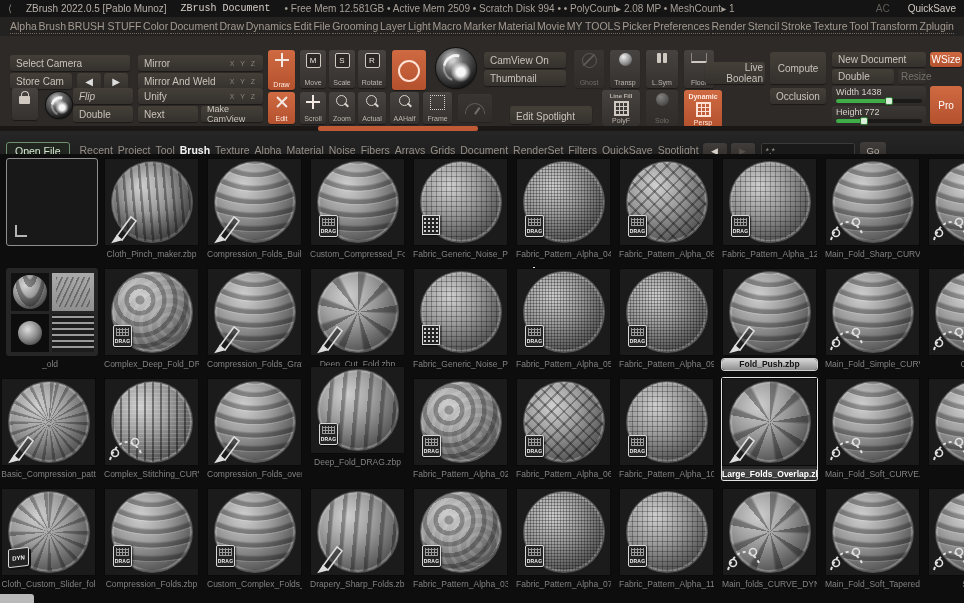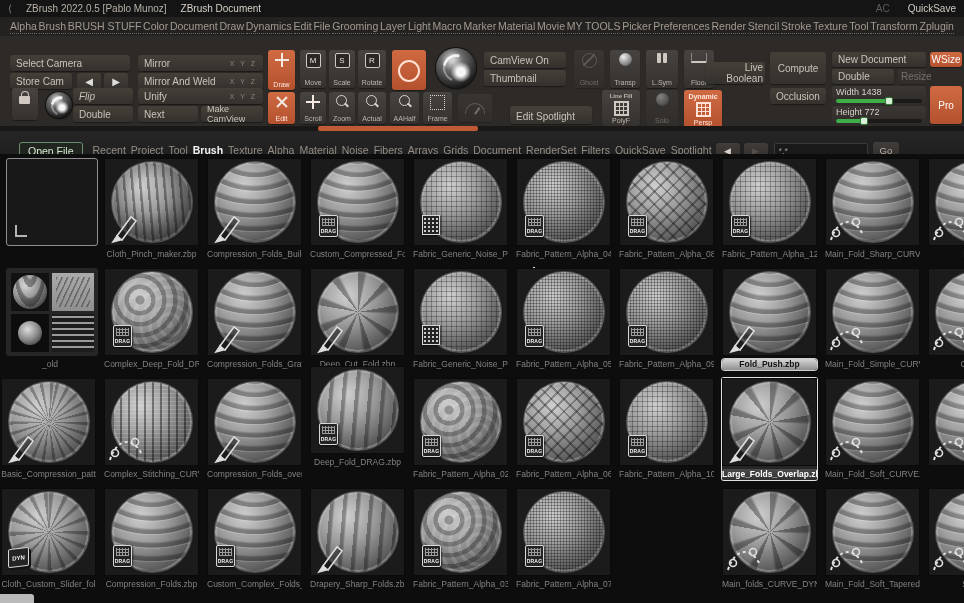--- a/index.html
+++ b/index.html
@@ -3,21 +3,21 @@
 <meta charset="utf-8">
 <style>
   html,body{margin:0;padding:0;background:#000;}
   .app{position:relative;width:964px;height:603px;overflow:hidden;background:#0e0e0e;
        font-family:"Liberation Sans",sans-serif;-webkit-font-smoothing:antialiased;}
   
   .titlebar{position:absolute;left:0;top:0;width:964px;height:17px;background:#141414;
     display:flex;align-items:center;gap:14px;padding:0 8px;box-sizing:border-box;
     font-size:10px;color:#b7b1a9;white-space:nowrap;}
   .titlebar .appicon{color:#8a847d;font-size:10px;}
-  .titlebar .doc{color:#d6d0c8;}
+  .titlebar .doc{color:#d6d0c8;font-family:Liberation Mono, monospace;}
   .titlebar .stats{color:#a7a098;}
   .titlebar .right{margin-left:auto;display:flex;gap:18px;}
   .titlebar .ac{color:#5f5b56;}
   .titlebar .qs{color:#cfc9c1;}
   
   .menubar{position:absolute;left:0;top:17px;width:964px;height:19px;background:#242220;
     display:flex;justify-content:space-between;align-items:center;padding:0 10px;box-sizing:border-box;
     white-space:nowrap;overflow:hidden;}
   .menu-item{font-size:10.5px;color:#a29a91;border-bottom:1px dotted rgba(162,154,145,.6);
     padding-bottom:1px;cursor:default;flex:0 0 auto;}
@@ -69,21 +69,21 @@
   .slider{position:absolute;display:flex;flex-direction:column;justify-content:center;gap:2px;padding:1px 4px;
      background:linear-gradient(#3a3734,#2e2b28);border-radius:3px;box-sizing:border-box;}
   .slider .slabel{font-size:9px;color:#d6d0c8;line-height:9px;}
   .slider .track{position:relative;height:4px;background:#1c1a18;border-radius:2px;}
   .slider .fill{position:absolute;left:0;top:0;bottom:0;background:#3fae49;border-radius:2px;}
   .slider .knob{position:absolute;top:-2px;width:8px;height:8px;background:#d9efd9;border:1px solid #2c7a33;border-radius:2px;box-sizing:border-box;}
   .substrip{position:absolute;left:0;top:126px;width:964px;height:5px;background:#191817;}
   .substrip .handle{position:absolute;left:318px;top:0;width:160px;height:5px;background:#c05a36;border-radius:2px;}
   
   .tabbar{position:absolute;left:0;top:131px;width:964px;height:39px;background:linear-gradient(#262626,#1b1b1b);
-     display:flex;align-items:center;padding:0 19px;box-sizing:border-box;white-space:nowrap;}
+     display:flex;align-items:center;padding:0 6px;box-sizing:border-box;white-space:nowrap;}
   .openfile{border:1px solid #6d8f6d;border-radius:3px;color:#d2e6cc;font-size:10.5px;padding:2px 8px;
      background:#202520;margin-right:10px;flex:0 0 auto;}
   .tabs{display:flex;gap:5px;flex:0 0 auto;}
   .tab{font-size:10.5px;color:#958e86;border-bottom:1px dotted #6b655f;padding-bottom:1px;}
   .tab.active{color:#f2f2f2;font-weight:bold;border-bottom:1px solid #ddd;}
   .navbtn{width:24px;height:16px;border-radius:3px;background:linear-gradient(#403d3a,#302d2a);
      display:flex;align-items:center;justify-content:center;font-size:9px;margin-left:4px;}
   .navbtn.prev{color:#d6d0c8;}
   .navbtn.next{color:#554f49;}
   .filterinput{width:84px;height:14px;margin-left:6px;background:#191919;border:1px solid #3c3a38;border-radius:2px;
@@ -153,20 +153,21 @@
 </style>
 </head>
 <body>
 
 <div class="app">
 
   <div class="titlebar">
     <span class="appicon">⟨</span>
     <span>ZBrush 2022.0.5 [Pablo Munoz]</span>
     <span class="doc">ZBrush Document</span>
+    <span class="stats">• Free Mem 12.581GB • Active Mem 2509 • Scratch Disk 994 • • PolyCount▸ 2.08 MP • MeshCount▸ 1</span>
     <span class="right">
       <span class="ac">AC</span>
       <span class="qs">QuickSave</span>
     </span>
   </div>
 
   <div class="menubar">
       <span class="menu-item">Alpha</span>
       <span class="menu-item">Brush</span>
       <span class="menu-item">BRUSH STUFF</span>
@@ -794,20 +795,30 @@
       <div class="cell" style="top: 334px; left: 516px;">
         <div class="thumb v-noise">
           <div class="sphere"></div>
           <span class="badge dragbox">
             <span class="dots"></span>
             <span class="txt">DRAG</span>
           </span>
         </div>
         <div class="label">Fabric_Pattern_Alpha_07</div>
       </div>
+      <div class="cell" style="top: 334px; left: 619px;">
+        <div class="thumb v-weave">
+          <div class="sphere"></div>
+          <span class="badge dragbox">
+            <span class="dots"></span>
+            <span class="txt">DRAG</span>
+          </span>
+        </div>
+        <div class="label">Fabric_Pattern_Alpha_11</div>
+      </div>
       <div class="cell" style="top: 334px; left: 722px;">
         <div class="thumb v-swirlfolds">
           <div class="sphere"></div>
           <span class="badge curve"><svg width="38" height="30" viewBox="0 0 38 30">
               <path d="M3 27 C 10 4, 27 4, 35 22" fill="none" stroke="#e0e0e0" stroke-width="2" stroke-dasharray="3 3"></path>
               <circle cx="8" cy="20" r="3.5" fill="none" stroke="#e0e0e0" stroke-width="1.6"></circle>
               <circle cx="28" cy="9" r="3.5" fill="none" stroke="#e0e0e0" stroke-width="1.6"></circle>
             </svg></span>
         </div>
         <div class="label">Main_folds_CURVE_DYN</div>

